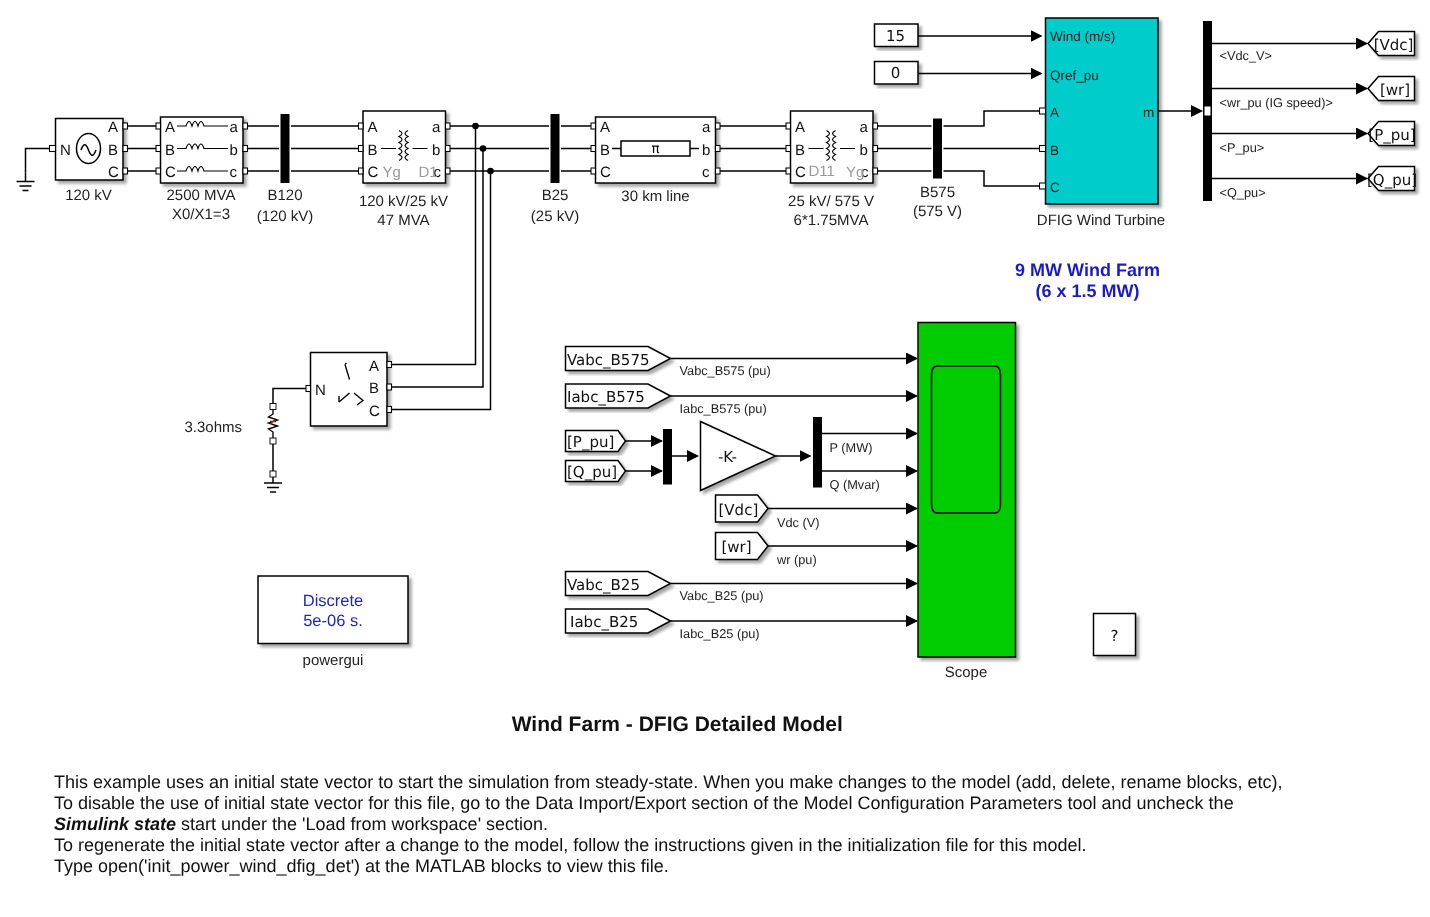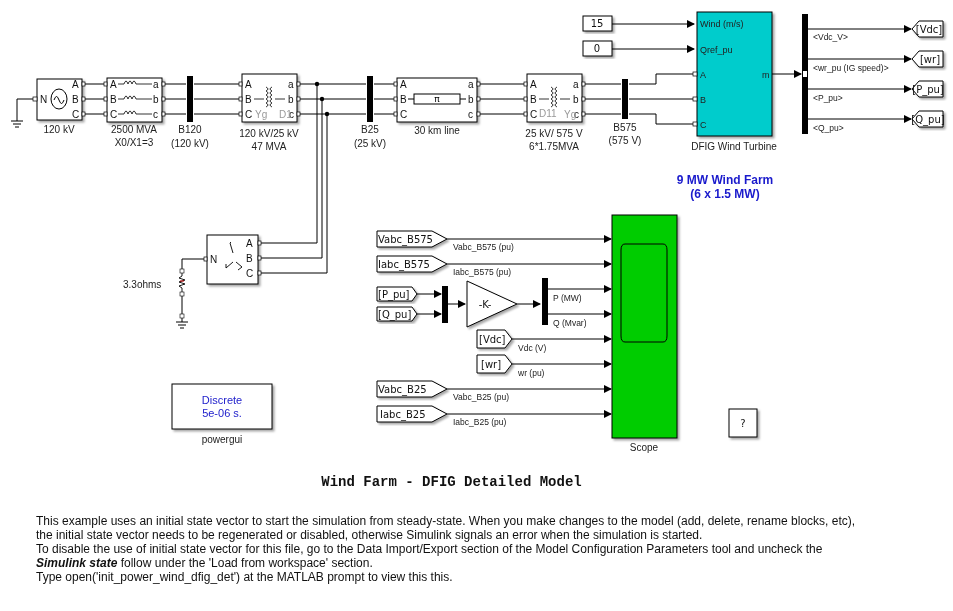--- a/index.html
+++ b/index.html
@@ -5,21 +5,21 @@
   html, body { margin:0; padding:0; background:#ffffff; }
   body { width:953px; height:611px; position:relative; overflow:hidden; font-family:"Liberation Sans", sans-serif; }
   svg { position:absolute; left:0; top:0; }
   .lbl { font-family:"Liberation Sans", sans-serif; font-size:10px; fill:#222; }
   .port { font-family:"Liberation Sans", sans-serif; font-size:10px; fill:#111; }
   .sig { font-family:"Liberation Sans", sans-serif; font-size:8.5px; fill:#222; }
   .tag { font-family:"DejaVu Sans", sans-serif; font-size:10px; fill:#111; }
   .blue { fill:#1a1acc; font-weight:bold; font-size:12px; }
   .desc { position:absolute; left:36px; top:514px; font-family:"Liberation Sans", sans-serif; font-size:12px; line-height:14.1px; color:#111; white-space:nowrap; }
   .desc div { margin:0; }
-  .title { position:absolute; left:0; width:903px; top:474px; text-align:center; font-family:Liberation Mono, monospace; font-weight:bold; font-size:14px; color:#111; }
+  .title { position:absolute; left:0; width:903px; top:474px; text-align:center; font-family:Liberation Sans, sans-serif; font-weight:bold; font-size:14px; color:#111; }
   .pg-text { font-family:"Liberation Sans", sans-serif; font-size:11px; fill:#2222cc; }
 </style>
 </head>
 <body>
 
 <svg width="953" height="611" viewBox="0 0 953 611" xmlns="http://www.w3.org/2000/svg">
   <defs>
     <filter id="sh" x="-10%" y="-10%" width="130%" height="130%">
       <feDropShadow dx="2" dy="2" stdDeviation="1.2" flood-color="#000" flood-opacity="0.35"></feDropShadow>
     </filter>
@@ -369,17 +369,17 @@
     <rect x="258" y="241" width="3" height="4"></rect>
       <rect x="258" y="256" width="3" height="4"></rect>
       <rect x="258" y="271" width="3" height="4"></rect>
   </g>
 </svg>
 
 <div class="title">Wind Farm - DFIG  Detailed Model</div>
 
 <div class="desc">
   <div>This example uses an initial state vector to start the simulation from steady-state. When you make changes to the model (add, delete, rename blocks, etc),</div>
-  <div>the initial state vector needs to be regenerated or disabled, otherwise Simulink signals an error when the simulation is started.</div>
   <div>To disable the use of initial state vector for this file, go to the Data Import/Export section of the Model Configuration Parameters tool and uncheck the</div>
-  <div><b><i>Simulink state</i></b><span> follow under the 'Load from workspace' section.</span></div>
-  <div>Type open('init_power_wind_dfig_det') at the MATLAB prompt to view this this.</div>
+  <div><b><i>Simulink state</i></b><span> start under the 'Load from workspace' section.</span></div>
+  <div>To regenerate the initial state vector after a change to the model, follow the instructions given in the initialization file for this model.</div>
+  <div>Type open('init_power_wind_dfig_det') at the MATLAB blocks to view this file.</div>
 </div>
 
 </body></html>

